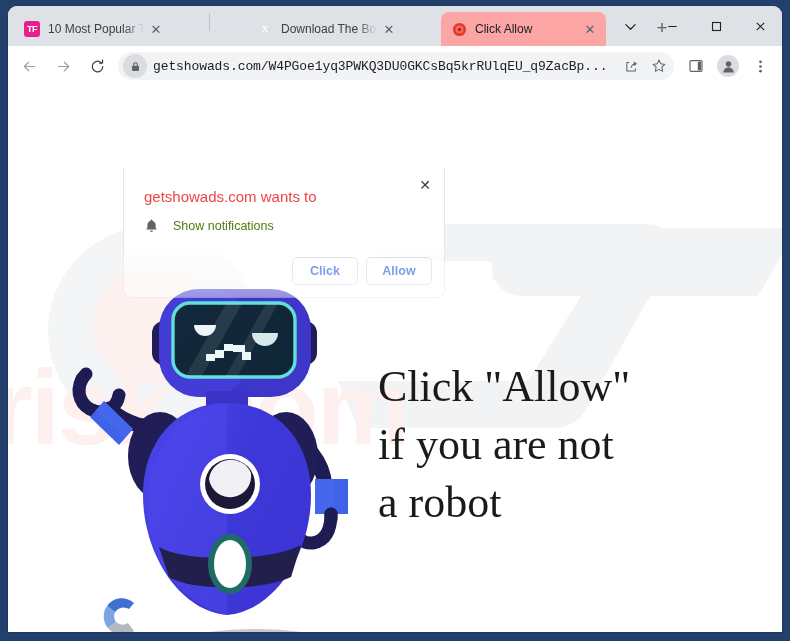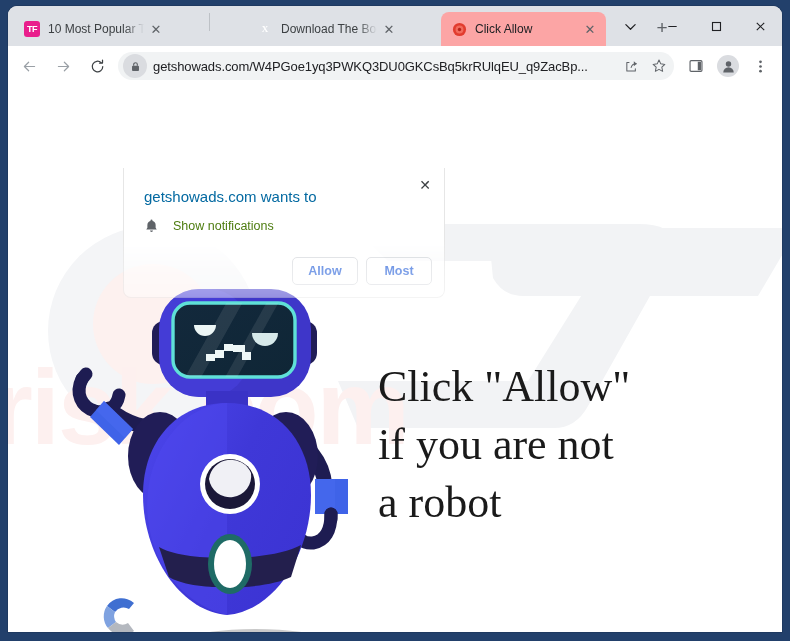--- a/index.html
+++ b/index.html
@@ -130,20 +130,21 @@
   .omnibox {
     flex: 1 1 auto;
     height: 28px;
     background: #f1f3f4;
     border-radius: 14px;
     display: flex;
     align-items: center;
     margin: 0 6px 0 4px;
     padding-left: 2px;
     min-width: 0;
+    font-family: Liberation Mono, monospace;
   }
   .lockwrap {
     flex: 0 0 24px;
     width: 24px; height: 24px;
     margin: 0 6px 0 3px;
     background: #dadce0;
     border-radius: 50%;
     display: flex; align-items: center; justify-content: center;
   }
   .urltext {
@@ -264,21 +265,21 @@
     right: 8px; top: 6px;
     width: 22px; height: 22px;
     display: flex; align-items: center; justify-content: center;
     color: #3c4043;
     font-size: 14px;
   }
   .perm-title {
     position: absolute;
     left: 20px; top: 20px;
     font-size: 15px;
-    color: #0369a1;
+    color: #ef4444;
   }
   .perm-row {
     position: absolute;
     left: 20px; top: 50px;
     display: flex;
     align-items: center;
   }
   .perm-row .bell { margin-right: 14px; display:flex; }
   .perm-row .permlabel { font-size: 12.5px; color: #4d7c0f; }
   .perm-actions {
@@ -525,20 +526,20 @@
         <div class="perm-row">
           <span class="bell">
             <svg width="15" height="16" viewBox="0 0 16 17">
               <path d="M8 1.6a1.1 1.1 0 0 1 1.1 1.1v.5a4.4 4.4 0 0 1 3.3 4.2v3l1.2 1.9H2.4l1.2-1.9v-3a4.4 4.4 0 0 1 3.3-4.2v-.5A1.1 1.1 0 0 1 8 1.6z" fill="#5f6368"></path>
               <path d="M6.4 13.4h3.2a1.6 1.6 0 0 1-3.2 0z" fill="#5f6368"></path>
             </svg>
           </span>
           <span class="permlabel">Show notifications</span>
         </div>
         <div class="perm-actions">
+          <div class="perm-btn">Click</div>
           <div class="perm-btn">Allow</div>
-          <div class="perm-btn">Most</div>
         </div>
       </div>
 
     </div>
   </div>
 </div>
 
 </body></html>

